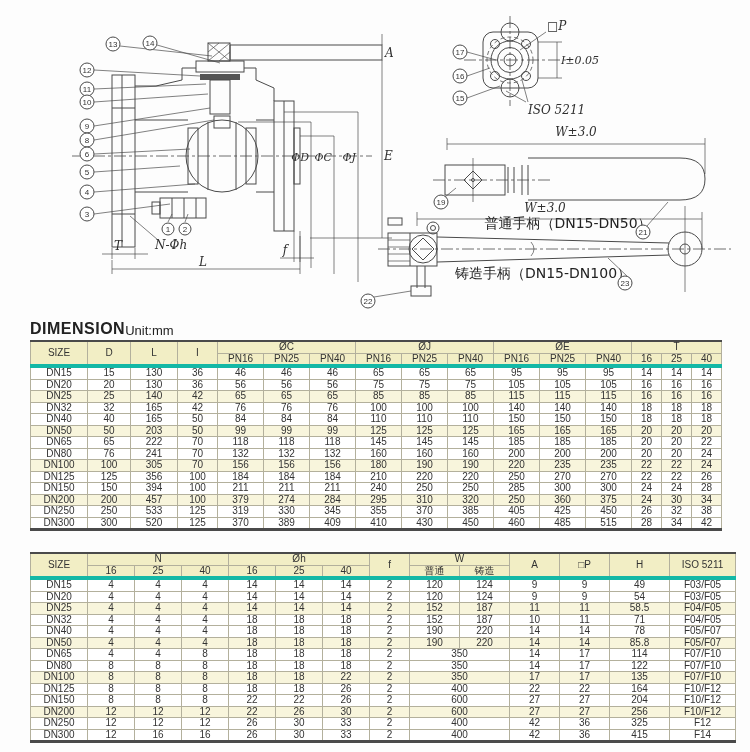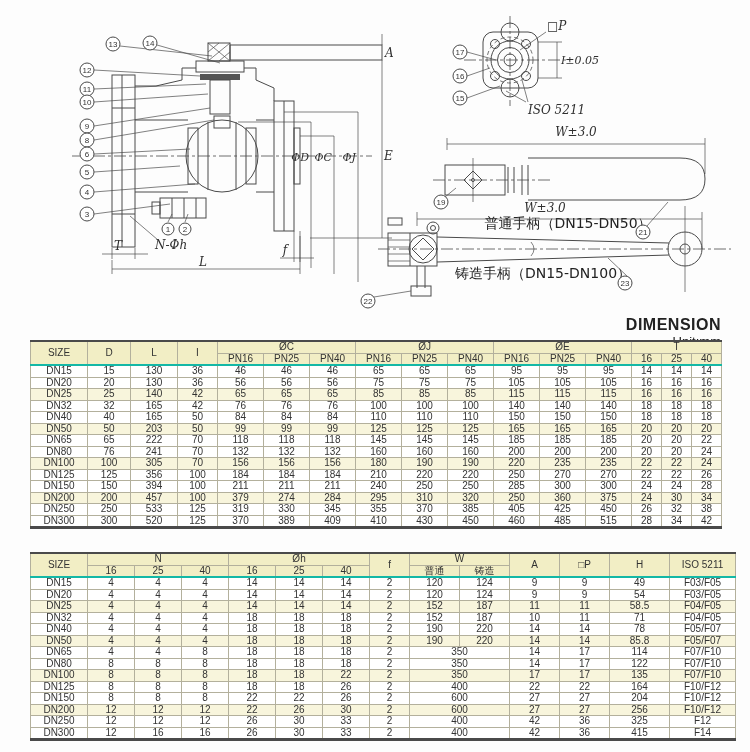--- a/index.html
+++ b/index.html
@@ -12,33 +12,33 @@
   svg .dash{stroke-dasharray:4 3;stroke-width:0.8;}
   svg .thin{stroke-width:0.7;}
   svg .fillc{fill:#fff;}
   svg .dark{fill:#555;stroke:none;}
   svg text{stroke:none;}
   .lbl{font:italic 12px "DejaVu Serif",serif;fill:#2f2f2f;}
   .lbls{font:italic 11px "DejaVu Serif",serif;fill:#2f2f2f;}
   .cjk{font:14px "DejaVu Sans",sans-serif;fill:#222;}
   .bn{font:8px "Liberation Sans",sans-serif;fill:#333;text-anchor:middle;}
   .dim-header{position:absolute;left:30px;top:316px;width:691px;display:flex;
-              justify-content:space-between;align-items:flex-end;height:22px;flex-direction:column;}
+              align-items:flex-end;height:22px;}
   .dim-title{font-size:16px;font-weight:bold;letter-spacing:0.5px;color:#222;}
   .unit{font-size:13px;color:#222;}
   table{border-collapse:collapse;table-layout:fixed;margin-left:30px;background:#fff;
         border-top:2px solid #4a4a4a;border-bottom:3px solid #4a4a4a;}
   #table1{position:absolute;top:340px;width:691px;}
   #table2{position:absolute;top:552px;width:705px;}
   th,td{border:1px solid #b3b09c;text-align:center;padding:0;height:10.5px;
         line-height:10.5px;font-size:10px;font-weight:normal;color:#333;
         white-space:nowrap;overflow:hidden;}
   thead th{background:#f2eec5;}
   thead tr:first-child th{border-top:none;}
-  thead{border-bottom:2px solid #14b8a6;padding-left:32px;}
+  thead{border-bottom:4px solid #14b8a6;padding-left:32px;}
   tr.alt td{background:#f8f5dc;}
 </style>
 </head>
 <body>
 
 <div class="page">
 
   <div class="drawings">
 
     <svg class="dwg" style="left:60px;top:16px" width="340" height="288" viewBox="0 0 340 288">

